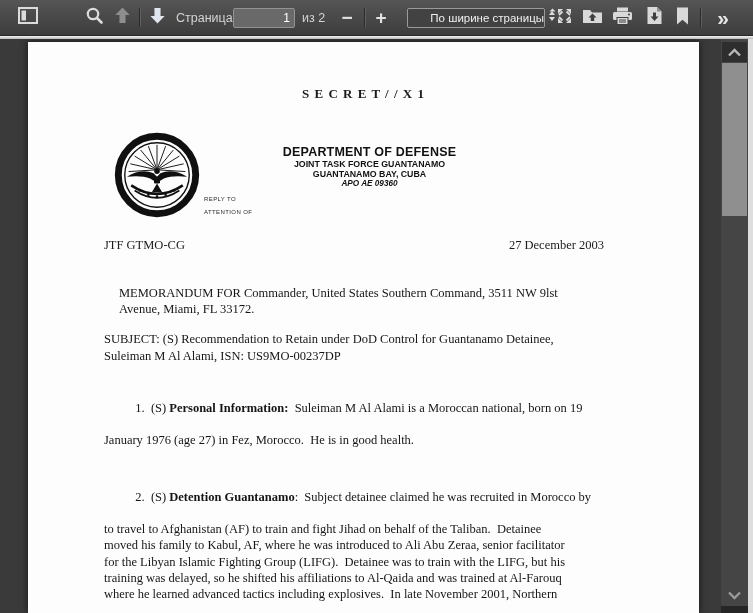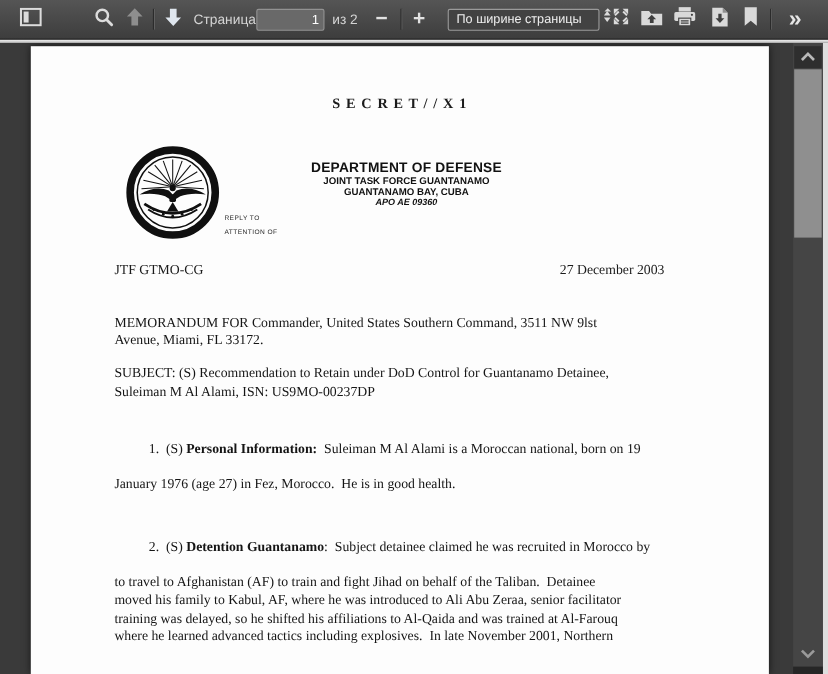--- a/index.html
+++ b/index.html
@@ -18,21 +18,21 @@
   .tb-btn{border-radius:2px;}
   .tb-sep{position:absolute;top:8px;width:1px;height:19px;background:#2b2b2b;border-right:1px solid #606060;}
   .tb-label{color:#d4d4d4;font-size:12.5px;}
   .glyph{color:#e2e2e2;font-size:19px;font-weight:bold;line-height:1;}
   .page-input{
     width:56px;height:18px;background:#696969;border:1px solid #929292;border-radius:2px;
     color:#fff;font-size:12px;text-align:right;padding:0 4px 0 0;outline:none;
   }
   .zoom-select{
     width:138px;height:20px;border:1px solid #9a9a9a;border-radius:2px;background:#424242;
-    display:flex;align-items:center;justify-content:flex-start;padding-left:7px;box-sizing:border-box;
+    display:flex;align-items:center;justify-content:flex-end;padding-left:7px;box-sizing:border-box;
     color:#efefef;font-size:11.5px;white-space:nowrap;overflow:hidden;
   }
   .more-glyph{color:#e6e6e6;font-size:21px;font-weight:bold;line-height:1;}
   .underline{
     position:absolute;top:36px;left:0;width:753px;height:3px;z-index:4;
     background:linear-gradient(#f4f4f4,#b9b9b9);
   }
   
   .viewer{position:absolute;top:39px;left:0;width:738px;height:574px;background:#3a3a3a;}
   .edge-strip{position:absolute;top:39px;right:0;width:5px;height:574px;background:#dedede;z-index:3;}
@@ -65,21 +65,21 @@
   .office-row{
     position:absolute;top:196px;left:76px;width:527px;display:flex;justify-content:space-between;
     font-family:"Liberation Serif",serif;font-size:12.5px;gap:48px;
   }
   .office-row .date{padding-right:27px;}
   .docbody{
     position:absolute;top:243px;left:76px;width:540px;
     font-family:"Liberation Serif",serif;font-size:12.5px;line-height:16.2px;color:#151515;
   }
   .docbody .line{white-space:pre;}
-  .docbody .block-memo{margin-bottom:14px;}
+  .docbody .block-memo{margin-bottom:14px;margin-left:15px;}
   .docbody .block-subject{margin-bottom:20px;}
   .docbody .block-para1{margin-bottom:24px;}
   .b{font-weight:bold;}
 </style>
 </head>
 <body>
 
 <div class="toolbar">
 
   <div class="tb-item tb-btn" style="left:13px;width:30px;">
@@ -286,20 +286,21 @@
         </div>
         <div class="line">January 1976 (age 27) in Fez, Morocco.  He is in good health.</div>
       </div>
 
       <div class="block-para2">
         <div class="line">
           <span>2.  (S) </span><span class="b">Detention Guantanamo</span><span>:  Subject detainee claimed he was recruited in Morocco by</span>
         </div>
         <div class="line">to travel to Afghanistan (AF) to train and fight Jihad on behalf of the Taliban.  Detainee</div>
         <div class="line">moved his family to Kabul, AF, where he was introduced to Ali Abu Zeraa, senior facilitator</div>
+        <div class="line">for the Libyan Islamic Fighting Group (LIFG).  Detainee was to train with the LIFG, but his</div>
         <div class="line">training was delayed, so he shifted his affiliations to Al-Qaida and was trained at Al-Farouq</div>
         <div class="line">where he learned advanced tactics including explosives.  In late November 2001, Northern</div>
 
       </div>
     </div>
   </div>
 </div>
 
 <div class="edge-strip"></div>
 

